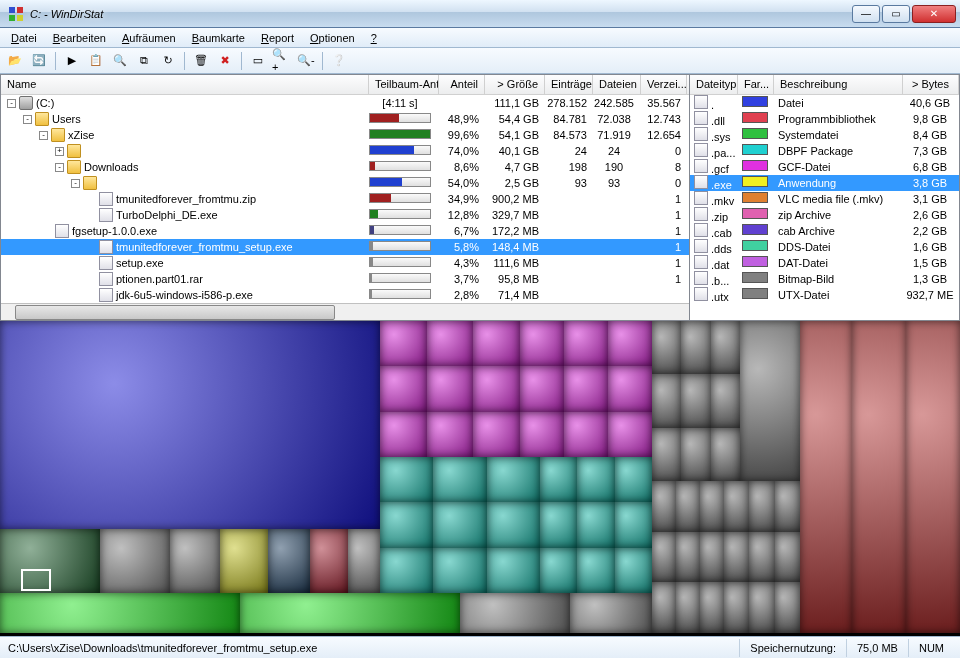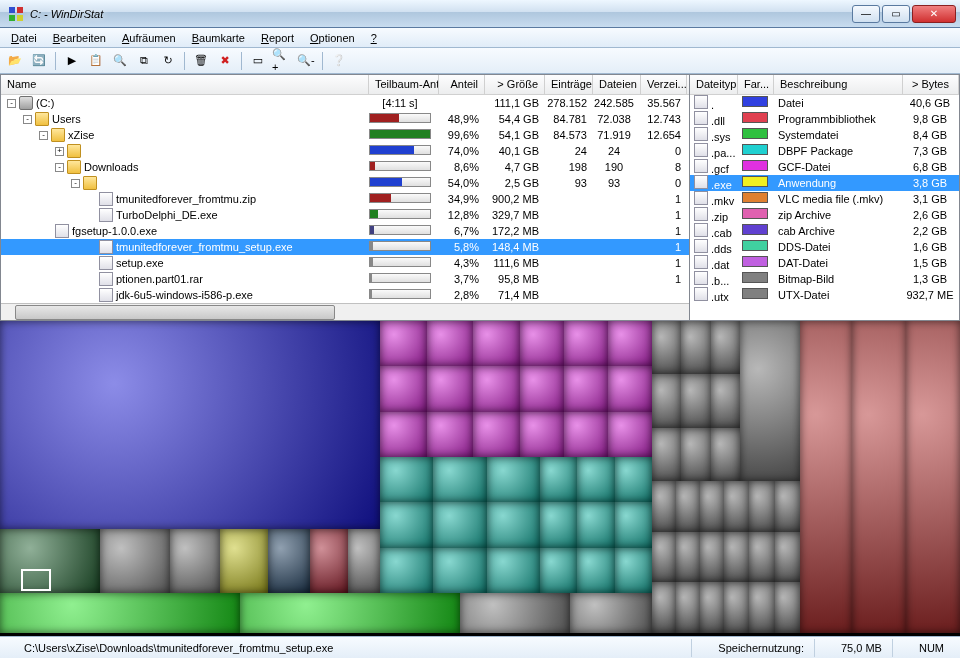--- a/index.html
+++ b/index.html
@@ -55,21 +55,21 @@
 .hscroll { height: 17px; background: #f0f0f0; border-top: 1px solid #c0c0c0; position: relative; }
 .hscroll .thumb { position: absolute; height: 15px; top: 1px; background: linear-gradient(to bottom, #e8e8e8, #c8c8c8); border: 1px solid #888; border-radius: 2px; }
 
 
 .treemap { flex: 1; position: relative; overflow: hidden; background: #000; }
 .block { position: absolute; box-shadow: inset 0 0 8px rgba(0,0,0,0.6); background-image: radial-gradient(circle at 30% 30%, rgba(255,255,255,0.5), rgba(0,0,0,0.4)); }
 .highlight { position: absolute; border: 2px solid #fff; box-sizing: border-box; }
 
 
 .statusbar { height: 22px; background: linear-gradient(to bottom, #f7fbff, #e4eef8); border-top: 1px solid #a0b8d0; display: flex; align-items: center; padding: 0 6px; font-size: 11px; }
-.statusbar .s { padding: 0 10px; border-right: 1px solid #c0d0e0; height: 18px; line-height: 18px; margin-left: 16px; }
+.statusbar .s { padding: 0 10px; border-right: 1px solid #c0d0e0; height: 18px; line-height: 18px; }
 .statusbar .s:first-child { flex: 1; padding-left: 2px; }
 .ral { text-align: center; }
 .treepanel .col.name, .treerow .c.name { flex: 0 0 368px; }
 .treepanel .col.teilbaum, .treerow .c.teilbaum { flex: 0 0 70px; }
 .treepanel .col.anteil, .treerow .c.anteil { flex: 0 0 46px; text-align: right; }
 .treepanel .col.groesse, .treerow .c.groesse { flex: 0 0 60px; text-align: right; }
 .treepanel .col.eintraege, .treerow .c.eintraege { flex: 0 0 48px; text-align: right; }
 .treepanel .col.dateien, .treerow .c.dateien { flex: 0 0 48px; text-align: center; }
 .treepanel .col.verz, .treerow .c.verz { flex: 0 0 46px; text-align: right; }
 </style>

